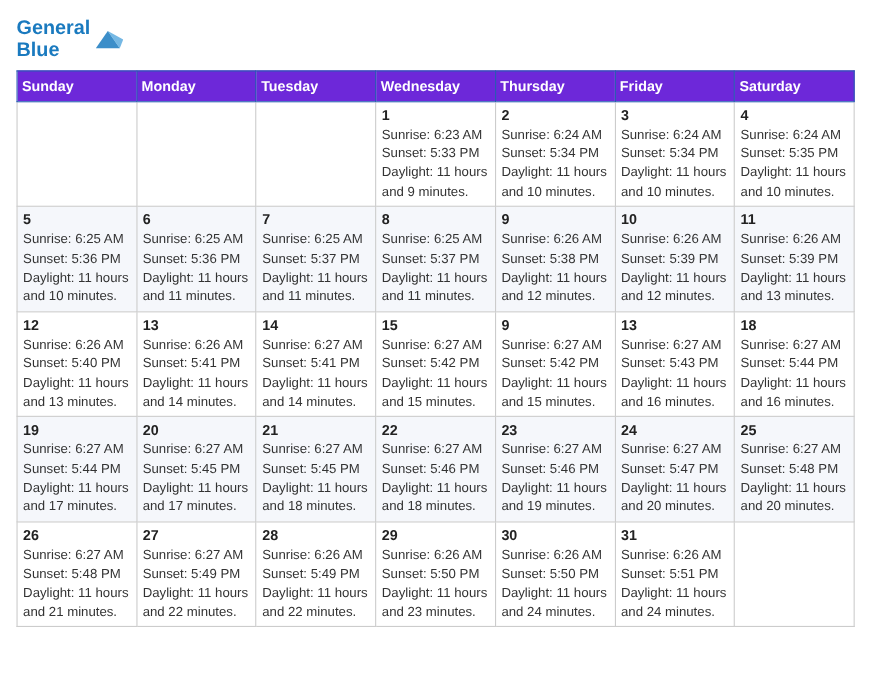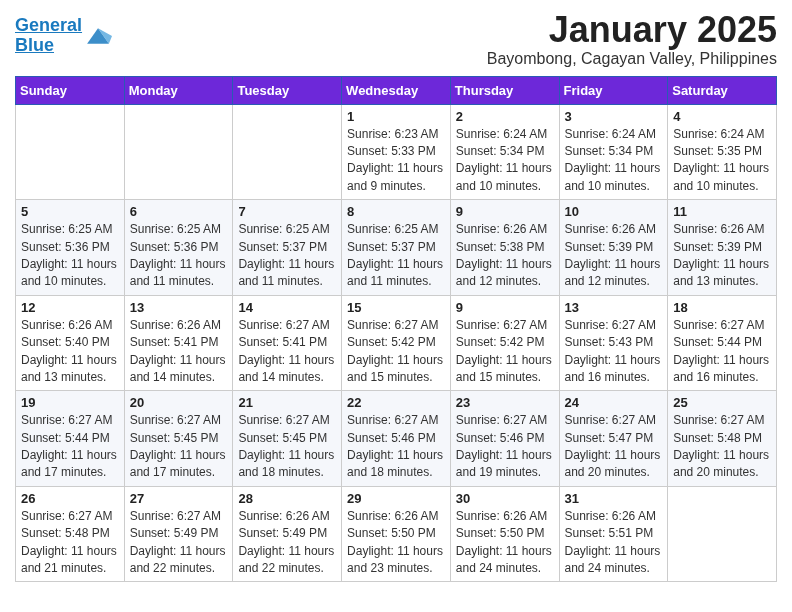--- a/index.html
+++ b/index.html
@@ -22,21 +22,20 @@
       margin-top: 6px;
     }
     .logo-text {
       font-size: 18px;
       font-weight: bold;
       color: #1a3a5c;
       line-height: 1.1;
     }
     .logo-text span {
       color: #1a7abf;
-      text-decoration: underline;
     }
     .logo-icon {
       width: 28px;
       height: 28px;
       margin-left: 2px;
     }
     .title-block {
       text-align: right;
     }
     .month-title {
@@ -100,24 +99,20 @@
           <span>General</span><br>
           <span style="color:#1a7abf;">Blue</span>
         </div>
         <svg class="logo-icon" viewBox="0 0 36 36" xmlns="http://www.w3.org/2000/svg">
           <polygon points="4,28 18,8 32,28" fill="#1a7abf" opacity="0.85"></polygon>
           <polygon points="18,8 32,28 36,18" fill="#3a9ad9" opacity="0.7"></polygon>
         </svg>
       </div>
     </div>
   </div>
-  <div class="title-block">
-    <div class="month-title">January 2025</div>
-    <div class="location-title">Bayombong, Cagayan Valley, Philippines</div>
-  </div>
 </div>
 
 <table class="calendar">
   <thead>
     <tr>
     <th>Sunday</th>
         <th>Monday</th>
         <th>Tuesday</th>
         <th>Wednesday</th>
         <th>Thursday</th>

